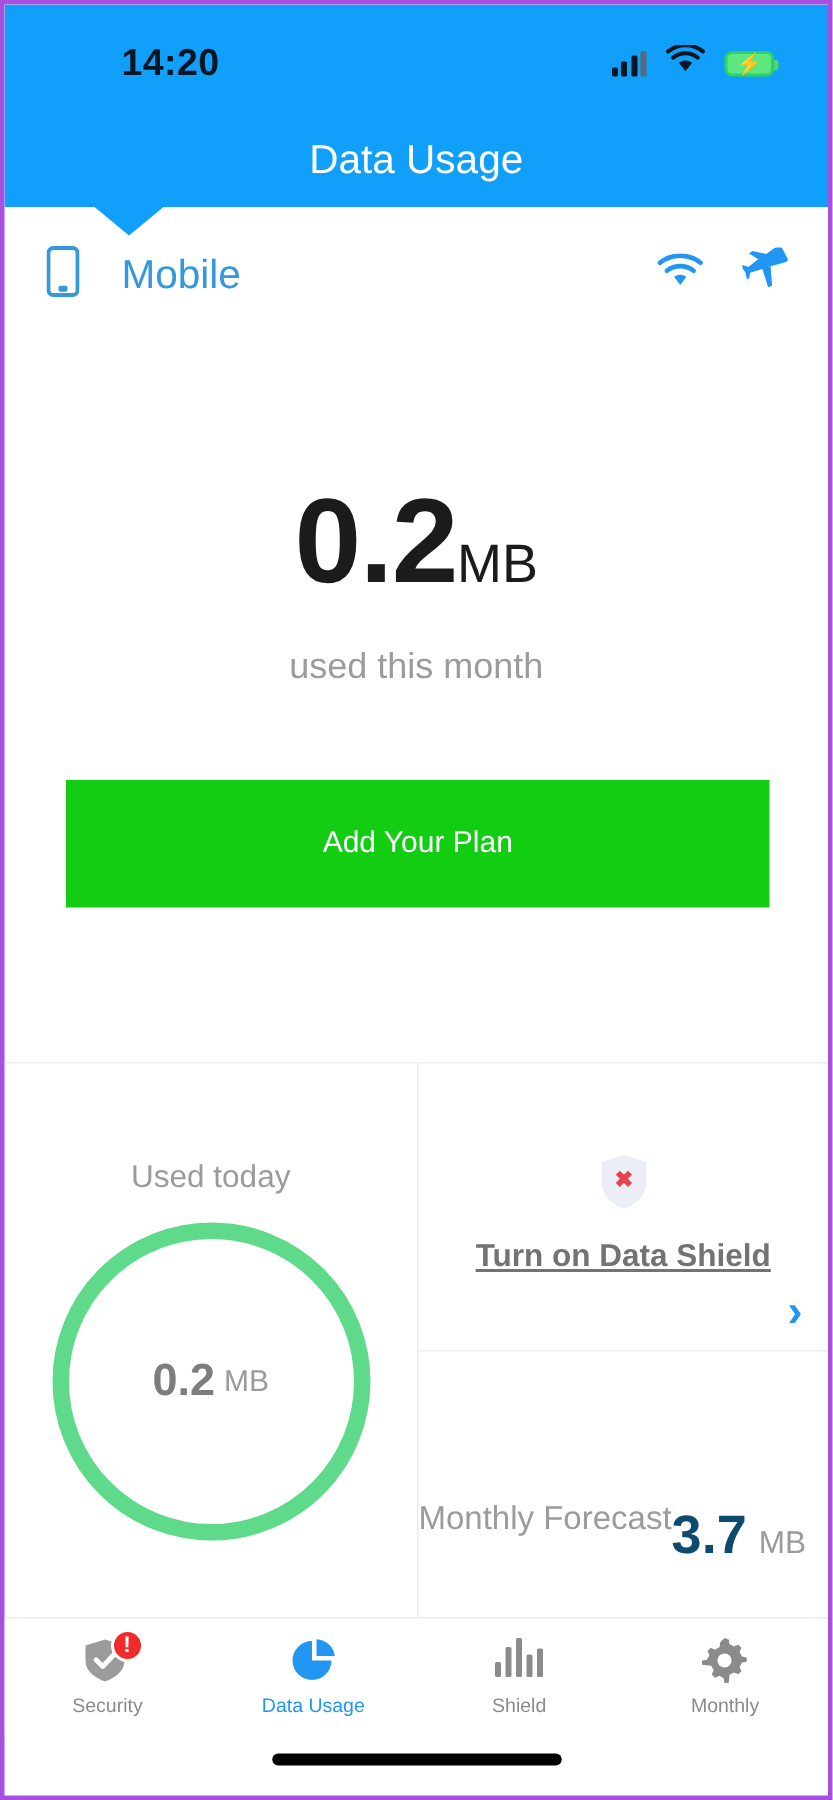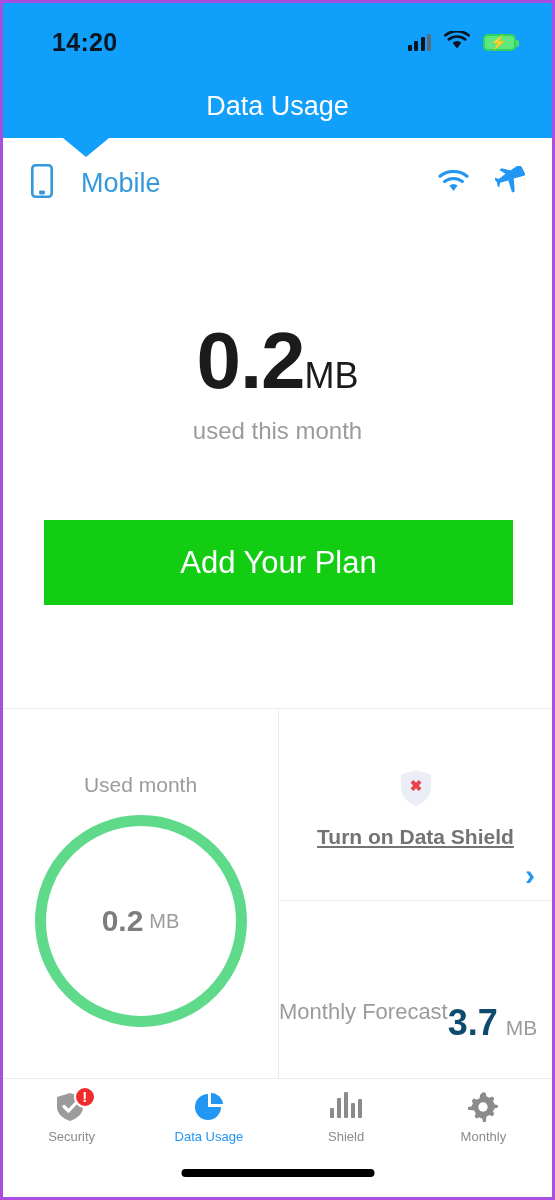--- a/index.html
+++ b/index.html
@@ -21,21 +21,21 @@
   .header {
     position:absolute; left:0; top:0;
     width:549px; height:135px;
     background:#109ffb;
   }
   .statusbar {
     position:absolute; left:0; top:22px;
     width:549px; height:34px;
     display:flex; align-items:center;
     justify-content:space-between;
-    padding:0 36px 0 49px;
+    padding:0 36px 0 78px;
   }
   .clock {
     font-size:25px; font-weight:600;
     color:#0a1622; letter-spacing:0.3px;
   }
   .status-icons { display:flex; align-items:center; gap:13px; }
 
   .signal { display:flex; align-items:flex-end; gap:2.5px; height:17px; }
   .signal i { display:block; width:4px; background:#0a1622; border-radius:1px; }
   .signal i:nth-child(1){ height:6px; }
@@ -87,29 +87,29 @@
   
   .usage-main {
     position:absolute; left:0; top:318px; width:549px; text-align:center;
   }
   .usage-amount {
     font-size:80px; font-weight:700; color:#1b1b1b;
     line-height:1; letter-spacing:-1px;
   }
   .usage-unit { font-size:36px; font-weight:500; color:#1b1b1b; }
   .usage-sub {
-    margin-top:16px; font-size:24px; color:#9b9b9b; font-weight:400;
+    margin-top:30px; font-size:24px; color:#9b9b9b; font-weight:400;
   }
 
   
   .cta {
     position:absolute; left:41px; top:517px;
     width:469px; height:85px;
     background:#13cd13; border:none; cursor:pointer;
-    color:#ffffff; font-size:31px; font-family:inherit; font-weight:400;
+    color:#ffffff; font-size:20px; font-family:inherit; font-weight:400;
     display:flex; align-items:center; justify-content:center;
   }
 
   
   .cards {
     position:absolute; left:0; top:705px;
     width:549px; height:370px;
     border-top:1px solid #ececec;
     display:flex;
   }
@@ -253,21 +253,21 @@
       <span class="usage-amount">0.2</span><span class="usage-unit">MB</span>
     </div>
     <div class="usage-sub">used this month</div>
   </div>
 
   <button class="cta">Add Your Plan</button>
 
   <div class="cards">
 
     <div class="card-left">
-      <div class="used-today-label">Used month</div>
+      <div class="used-today-label">Used today</div>
       <div class="ring">
         <span class="ring-value">0.2</span>
         <span class="ring-unit">MB</span>
       </div>
     </div>
 
     <div class="card-right">
       <div class="shield-card">
         <span>
           <svg width="34" height="38" viewBox="0 0 34 38">

